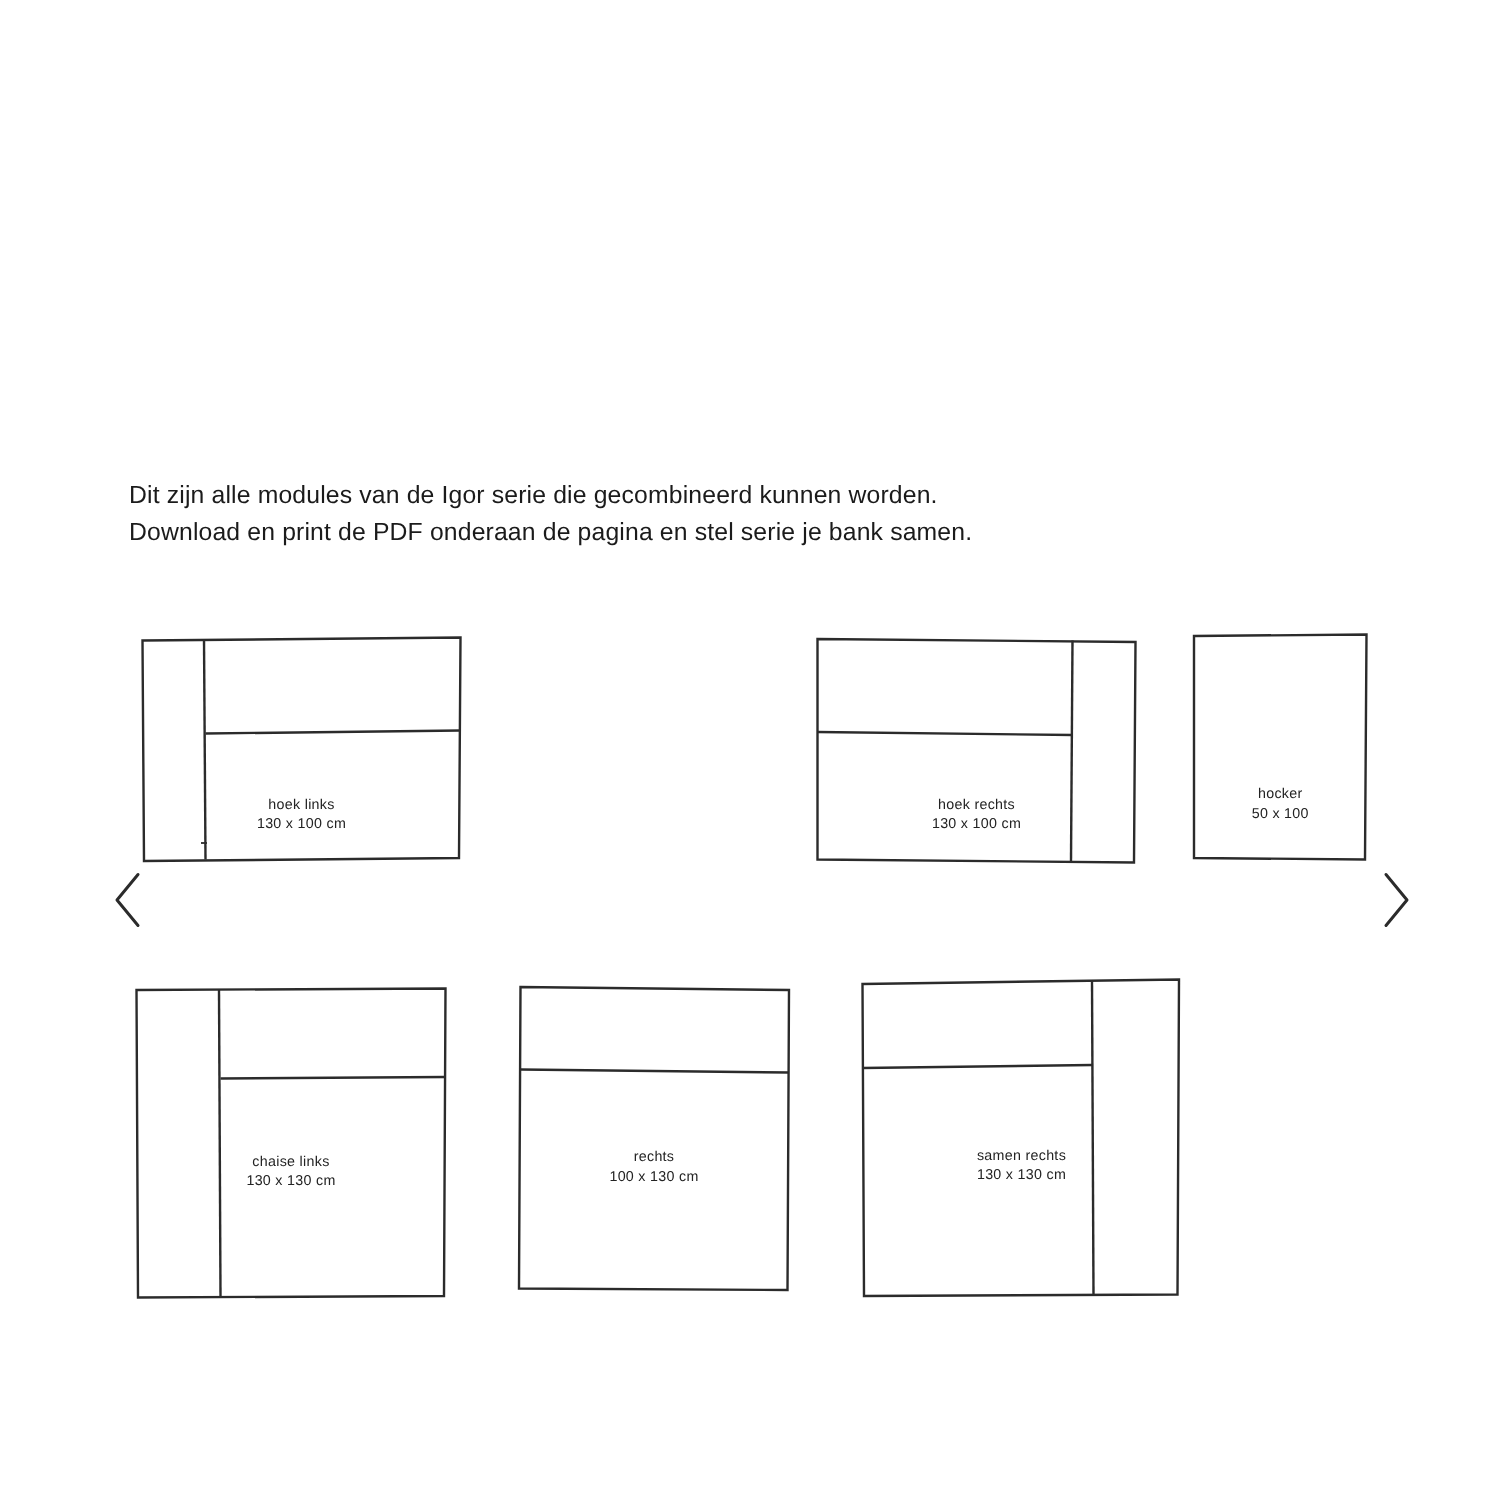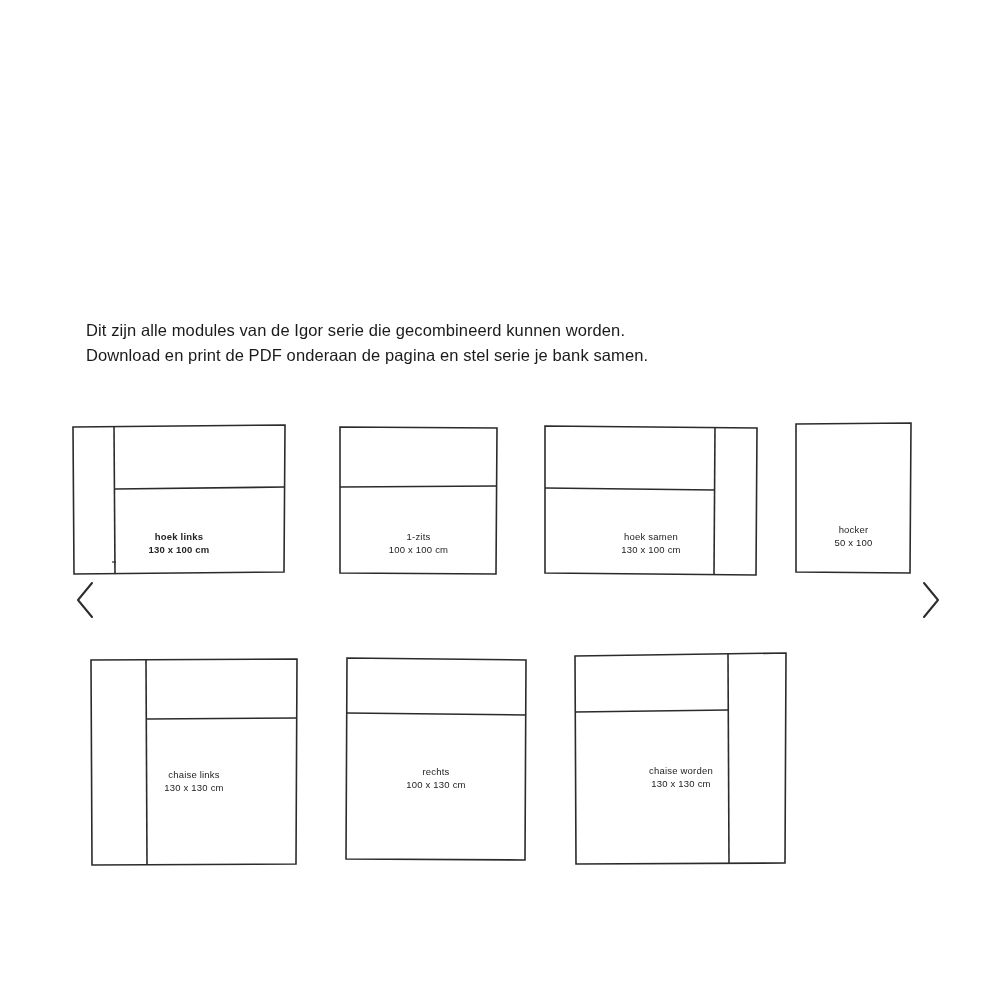--- a/index.html
+++ b/index.html
@@ -89,64 +89,52 @@
       <path d="M20 3 L6 20 L20 37" stroke="#2b2b2b" stroke-width="2" stroke-linecap="round" stroke-linejoin="round" fill="none"></path>
     </svg>
   </div>
 
   <div class="arrow" style="left:918px; top:580px;">
     <svg viewBox="0 0 26 40" fill="none" xmlns="http://www.w3.org/2000/svg">
       <path d="M6 3 L20 20 L6 37" stroke="#2b2b2b" stroke-width="2" stroke-linecap="round" stroke-linejoin="round" fill="none"></path>
     </svg>
   </div>
 
-  <div class="module" style="left:70px; top:422px; width:218px; height:155px;font-weight:bold;">
+  <div class="module" style="left:92px; top:422px; width:218px; height:155px;">
     <div class="frame">
       <svg viewBox="0 0 218 155" preserveAspectRatio="none">
 
         <path d="M3 5 L215 3 L214 150 L4 152 Z" stroke="#2b2b2b" stroke-width="1.6" fill="#fff"></path>
 
         <path d="M44 4 L45 151" stroke="#2b2b2b" stroke-width="1.6" fill="none"></path>
 
         <path d="M45 67 L215 65" stroke="#2b2b2b" stroke-width="1.6" fill="none"></path>
 
         <path d="M42 140 L46 140" stroke="#2b2b2b" stroke-width="1.2" fill="none"></path>
       </svg>
     </div>
     <div class="caption" style="top:108px;">
       <span class="name">hoek links</span>
       <span class="size">130 x 100 cm</span>
     </div>
   </div>
 
-  <div class="module" style="left:337px; top:424px; width:163px; height:153px;">
-    <div class="frame">
-      <svg viewBox="0 0 163 153" preserveAspectRatio="none">
-        <path d="M3 3 L160 4 L159 150 L3 149 Z" stroke="#2b2b2b" stroke-width="1.6" fill="#fff"></path>
-        <path d="M3 63 L160 62" stroke="#2b2b2b" stroke-width="1.6" fill="none"></path>
-      </svg>
-    </div>
-    <div class="caption" style="top:106px;">
-      <span class="name">1-zits</span>
-      <span class="size">100 x 100 cm</span>
-    </div>
-  </div>
 
   <div class="module" style="left:542px; top:422px; width:218px; height:157px;">
     <div class="frame">
       <svg viewBox="0 0 218 157" preserveAspectRatio="none">
         <path d="M3 4 L215 6 L214 153 L3 151 Z" stroke="#2b2b2b" stroke-width="1.6" fill="#fff"></path>
 
         <path d="M173 5 L172 152" stroke="#2b2b2b" stroke-width="1.6" fill="none"></path>
 
         <path d="M3 66 L173 68" stroke="#2b2b2b" stroke-width="1.6" fill="none"></path>
       </svg>
     </div>
     <div class="caption" style="top:108px;">
-      <span class="name">hoek samen</span>
+      <span class="name">hoek rechts</span>
       <span class="size">130 x 100 cm</span>
     </div>
   </div>
 
   <div class="module" style="left:793px; top:420px; width:121px; height:157px;">
     <div class="frame">
       <svg viewBox="0 0 121 157" preserveAspectRatio="none">
         <path d="M3 4 L118 3 L117 153 L3 152 Z" stroke="#2b2b2b" stroke-width="1.6" fill="#fff"></path>
       </svg>
     </div>
@@ -189,18 +177,18 @@
     <div class="frame">
       <svg viewBox="0 0 218 218" preserveAspectRatio="none">
         <path d="M3 6 L214 3 L213 213 L4 214 Z" stroke="#2b2b2b" stroke-width="1.6" fill="#fff"></path>
 
         <path d="M156 4 L157 213" stroke="#2b2b2b" stroke-width="1.6" fill="none"></path>
 
         <path d="M3 62 L156 60" stroke="#2b2b2b" stroke-width="1.6" fill="none"></path>
       </svg>
     </div>
     <div class="caption" style="top:114px;">
-      <span class="name">chaise worden</span>
+      <span class="name">samen rechts</span>
       <span class="size">130 x 130 cm</span>
     </div>
   </div>
 
 </div>
 
 </body></html>

